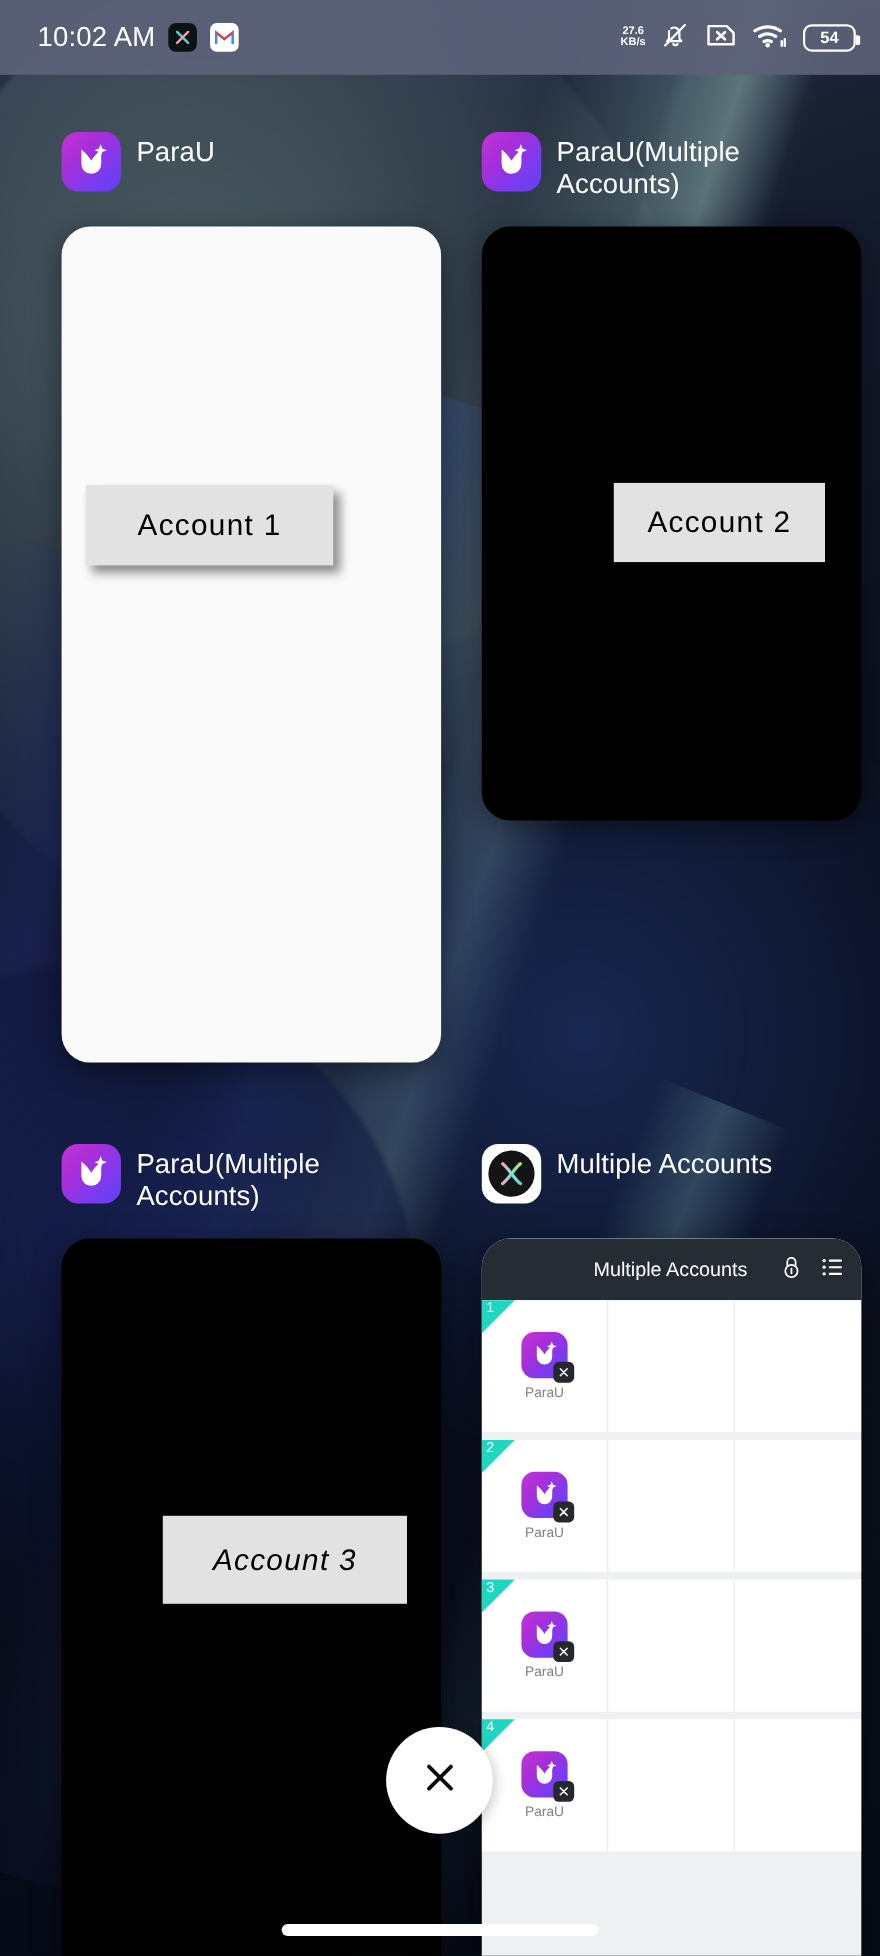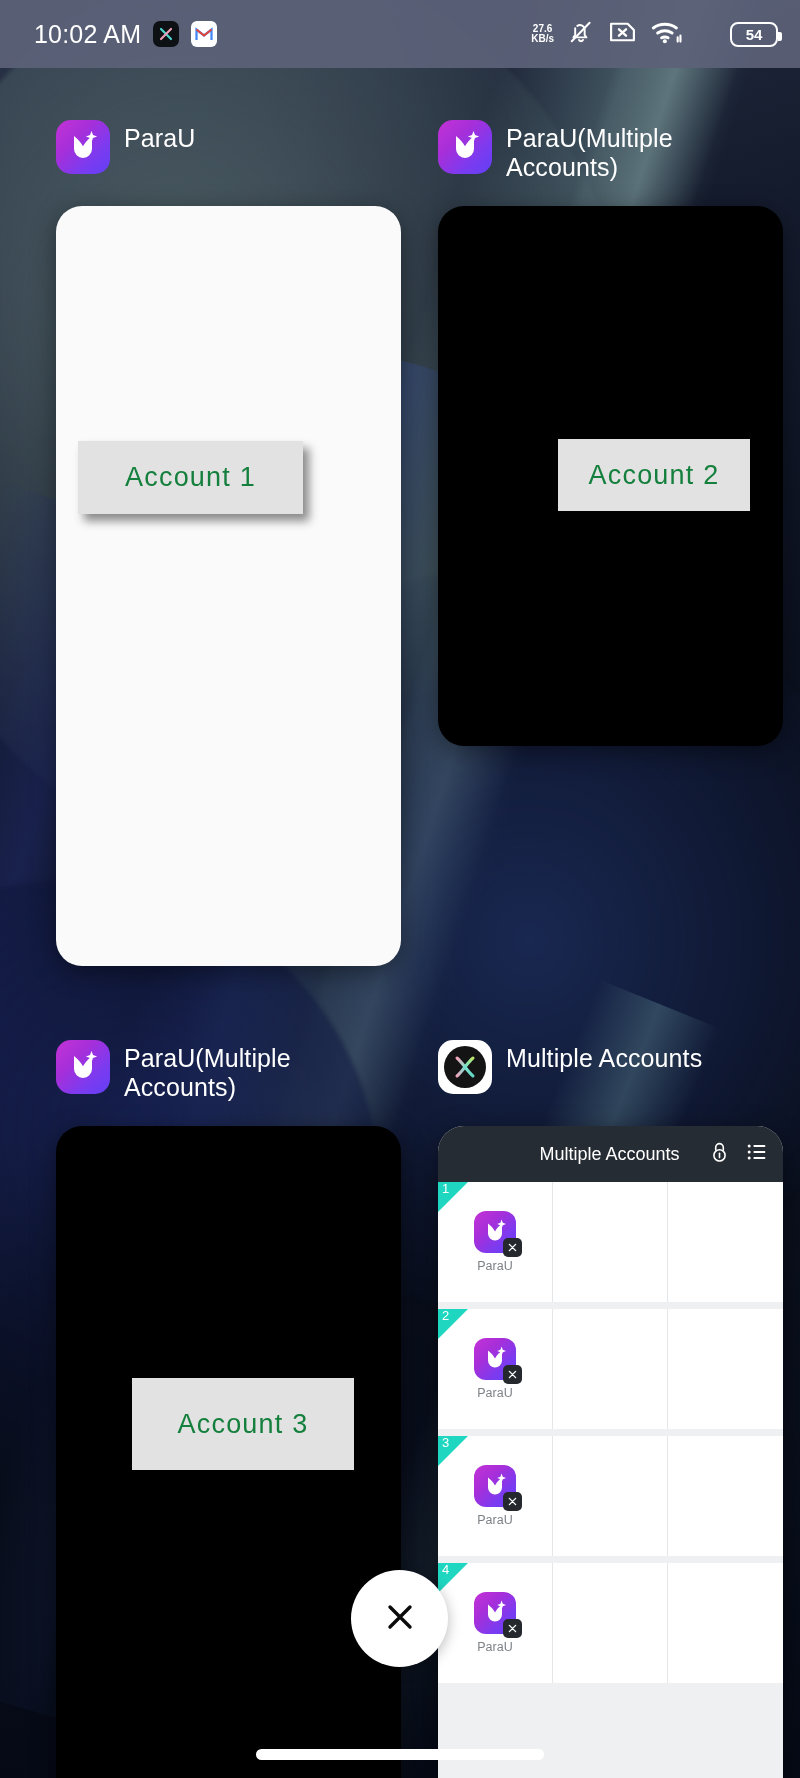--- a/index.html
+++ b/index.html
@@ -86,21 +86,20 @@
     background: #ffffff; display: flex; align-items: center; justify-content: center;
   }
   .netspeed {
     display: flex; flex-direction: column; align-items: center;
     line-height: 0.98; font-size: 10px; font-weight: 700;
   }
   .battery {
     width: 48px; height: 25px; border: 2.4px solid #fff; border-radius: 8px;
     display: flex; align-items: center; justify-content: center;
     position: relative;
-    margin-left: 33px;
   }
   .battery::after {
     content:""; position: absolute; right: -6px; top: 8px;
     width: 4px; height: 9px; background: #fff; border-radius: 0 2px 2px 0;
   }
   .battery span { font-size: 15px; font-weight: 700; line-height: 1; }
 
   
   .recents {
     position: absolute; top: 68px; left: 0; right: 0; bottom: 0;
@@ -145,21 +144,21 @@
     overflow: hidden;
     position: relative;
     box-shadow: 0 6px 26px rgba(0,0,0,0.42);
   }
   .card-white { background: #fafafa; }
   .card-black { background: #000000; }
 
   .acct-chip {
     position: absolute;
     background: #e2e2e2;
-    color: #15803d;
+    color: #000000;
     font-size: 27px;
     letter-spacing: 1.2px;
     display: flex; align-items: center; justify-content: center;
     box-shadow: 6px 7px 9px rgba(0,0,0,0.45);
   }
 
   
   .ma-appbar {
     height: 56px;
     background: #262c33;
@@ -339,21 +338,21 @@
       <div class="task-header">
         <div class="app-icon icon-parau">
           <svg viewBox="0 0 54 54" width="54" height="54" aria-hidden="true">
             <path d="M18 16 v13 a9 9 0 0 0 18 0 V16 c-4.2 3.2-6.8 6.5-9 10.2 C24.8 22.5 22.2 19.2 18 16 Z" fill="#ffffff"></path>
             <path d="M35.5 11 l1.5 4.1 4.1 1.5 -4.1 1.5 -1.5 4.1 -1.5-4.1 -4.1-1.5 4.1-1.5 Z" fill="#ffffff"></path>
           </svg>
         </div>
         <div class="task-title">ParaU(Multiple Accounts)</div>
       </div>
       <div class="card card-black" style="width:345px; height:758px;">
-        <div class="acct-chip" style="left:76px; top:252px; width:222px; height:92px; box-shadow:none;">Account 3</div>
+        <div class="acct-chip" style="left:92px; top:252px; width:222px; height:80px; box-shadow:none;font-style:italic;">Account 3</div>
       </div>
     </div>
 
     <div class="task" style="left:418px; top:972px;">
       <div class="task-header">
         <div class="app-icon icon-mulacc">
           <div class="mulacc-disc">
             <svg width="30" height="30" viewBox="0 0 30 30" aria-hidden="true">
               <defs>
                 <linearGradient id="xg1" x1="0" y1="0" x2="1" y2="1">

